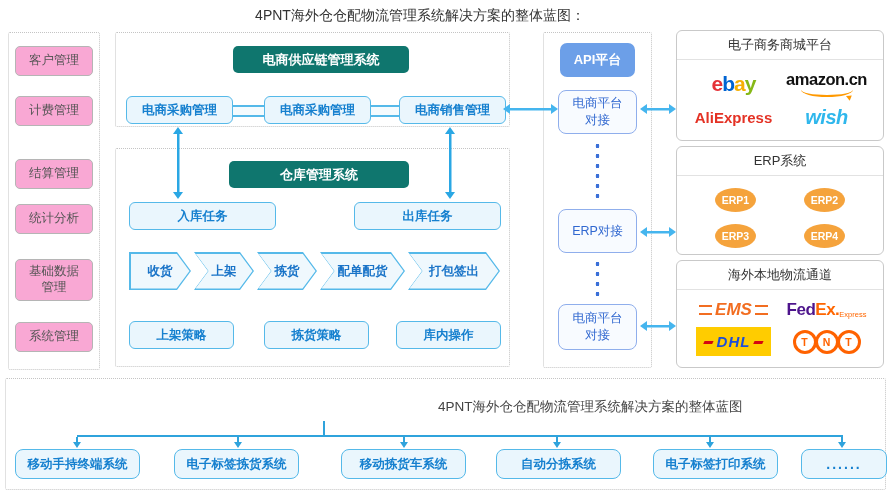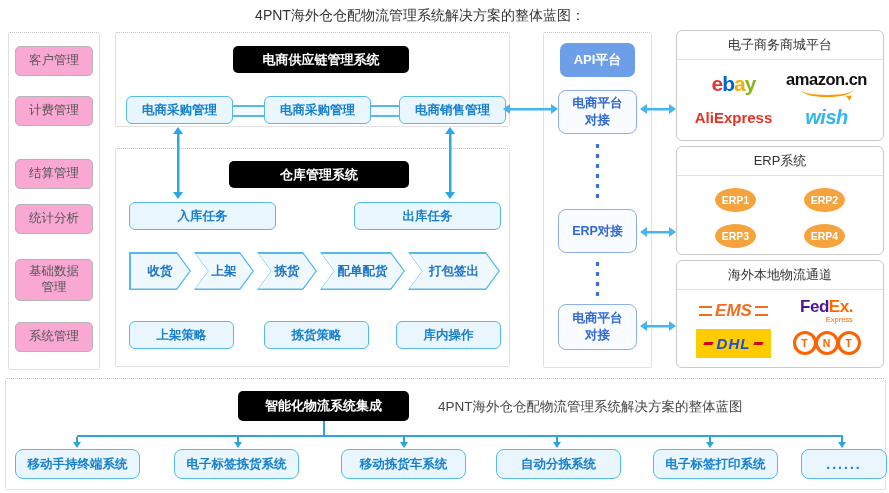--- a/index.html
+++ b/index.html
@@ -10,29 +10,29 @@
   }
   .abs{position:absolute;}
   .dashed{border:1px dotted #c4c4c4;border-radius:2px;}
   .flexc{display:flex;align-items:center;justify-content:center;text-align:center;}
 
   
   .page-title{left:0;top:7px;width:840px;text-align:center;font-size:14px;color:#333;}
   .bottom-caption{font-size:13.5px;color:#444;}
 
   
-  .solid-blue{background:#000000;color:#fff;font-size:13px;font-weight:bold;border-radius:5px;}
+  .solid-blue{background:#0f766e;color:#fff;font-size:13px;font-weight:bold;border-radius:5px;}
   
   .lite{background:#EAF6FD;border:1.5px solid #55B9E9;border-radius:6px;color:#1680CF;font-size:12.5px;font-weight:bold;}
   
   .side-box{left:6px;width:78px;background:#f9a8d4;border:1px solid #b5b5b5;border-radius:5px;color:#555;font-size:12.5px;line-height:1.25;padding:0 8px;box-sizing:border-box;}
 
   
   .api-solid{background:#6C9FE8;color:#fff;font-size:13px;font-weight:bold;border-radius:7px;}
-  .api-node{background:#F8FBFF;border:1.5px solid #8FAEEC;border-radius:8px;color:#3168D0;font-size:12.5px;font-weight:bold;line-height:1.35;padding:0 9px;box-sizing:border-box;}
+  .api-node{background:#F8FBFF;border:1.5px solid #8FAEEC;border-radius:8px;color:#3168D0;font-size:12.5px;font-weight:normal;line-height:1.35;padding:0 9px;box-sizing:border-box;}
 
   
   .panel{background:#fff;border:1px solid #c9c9c9;border-radius:6px;box-sizing:border-box;}
   .panel-h{height:28px;border-bottom:1px solid #e2e2e2;display:flex;align-items:center;justify-content:center;font-size:13px;color:#333;}
   .panel-body{display:grid;grid-template-columns:1fr 1fr;align-items:center;justify-items:center;padding:6px 10px;height:calc(100% - 42px);}
 
   
   .chev{position:absolute;top:0;height:38px;background:#55B9E9;
     clip-path:polygon(0 0,calc(100% - 14px) 0,100% 50%,calc(100% - 14px) 100%,0 100%,14px 50%);}
   .chev.first{clip-path:polygon(0 0,calc(100% - 14px) 0,100% 50%,calc(100% - 14px) 100%,0 100%);}
@@ -68,21 +68,21 @@
   .logo-ebay{font-size:21px;font-weight:bold;letter-spacing:-1px;}
   .logo-ebay .e{color:#E53238}.logo-ebay .b{color:#0064D2}.logo-ebay .a{color:#F5AF02}.logo-ebay .y{color:#86B817}
   .amz{display:flex;flex-direction:column;align-items:center;line-height:1;}
   .amz-name{font-size:16.5px;font-weight:bold;color:#111;letter-spacing:-0.5px;}
   .amz-swoosh{width:52px;height:8px;border-bottom:2.5px solid #FF9900;border-radius:0 0 70% 70%/0 0 100% 100%;margin-top:-1px;position:relative;}
   .amz-swoosh::after{content:"";position:absolute;right:-2px;bottom:-4px;border:3.5px solid transparent;border-left:5px solid #FF9900;transform:rotate(-38deg);}
   .logo-ali{font-size:15px;font-weight:bold;color:#E43225;}
   .logo-wish{font-size:20px;font-weight:bold;font-style:italic;color:#2FB7EC;letter-spacing:-0.5px;}
   .logo-ems{display:flex;align-items:center;gap:3px;font-size:17px;font-weight:bold;font-style:italic;color:#F26D21;}
   .logo-ems::before,.logo-ems::after{content:"";width:13px;height:6px;border-top:2.5px solid #F26D21;border-bottom:2.5px solid #F26D21;}
-  .fedex{display:flex;flex-direction:column;align-items:flex-end;line-height:1;}
+  .fedex{display:flex;flex-direction:row;align-items:flex-end;line-height:1;}
   .fedex-row{font-size:17px;font-weight:bold;letter-spacing:-0.5px;}
   .fedex .fed{color:#4D148C}.fedex .ex{color:#FF6600}
   .fedex .express{font-size:7.5px;color:#FF6600;align-self:flex-end;margin-top:1px;}
   .dhl{background:#FFCC00;padding:6px 8px;display:flex;align-items:center;gap:4px;}
   .dhl-txt{font-size:15px;font-weight:bold;font-style:italic;color:#1d4ed8;letter-spacing:1px;}
   .dhl::before,.dhl::after{content:"";width:9px;height:2.5px;background:#D40511;transform:skewX(-25deg);}
   .tnt{display:flex;}
   .tnt-c{width:18px;height:18px;border:3px solid #FF6200;border-radius:50%;background:#fff;color:#FF6200;font-size:10.5px;font-weight:bold;display:flex;align-items:center;justify-content:center;margin-left:-2px;}
   .tnt-c:first-child{margin-left:0;}
 
@@ -198,21 +198,20 @@
       </div>
     <div class="tnt">
       <span class="tnt-c">T</span>
       <span class="tnt-c">N</span>
       <span class="tnt-c">T</span>
     </div>
   </div>
 </div>
 
 <div class="abs dashed" style="left:5px;top:378px;width:879px;height:110px;">
-  <div class="abs solid-blue flexc" style="left:232px;top:12px;width:171px;height:30px;">智能化物流系统集成</div>
   <div class="abs bottom-caption" style="left:432px;top:19px;">4PNT海外仓仓配物流管理系统解决方案的整体蓝图</div>
 
   <div class="abs tline" style="left:317px;top:42px;width:2px;height:15px;"></div>
   <div class="abs tline" style="left:71px;top:56px;width:766px;height:2px;"></div>
   <div class="abs drop" style="left:70px;top:58px;height:5px;"></div>
   <div class="abs drop" style="left:231px;top:58px;height:5px;"></div>
   <div class="abs drop" style="left:397px;top:58px;height:5px;"></div>
   <div class="abs drop" style="left:550px;top:58px;height:5px;"></div>
   <div class="abs drop" style="left:703px;top:58px;height:5px;"></div>
   <div class="abs drop" style="left:835px;top:58px;height:5px;"></div>

